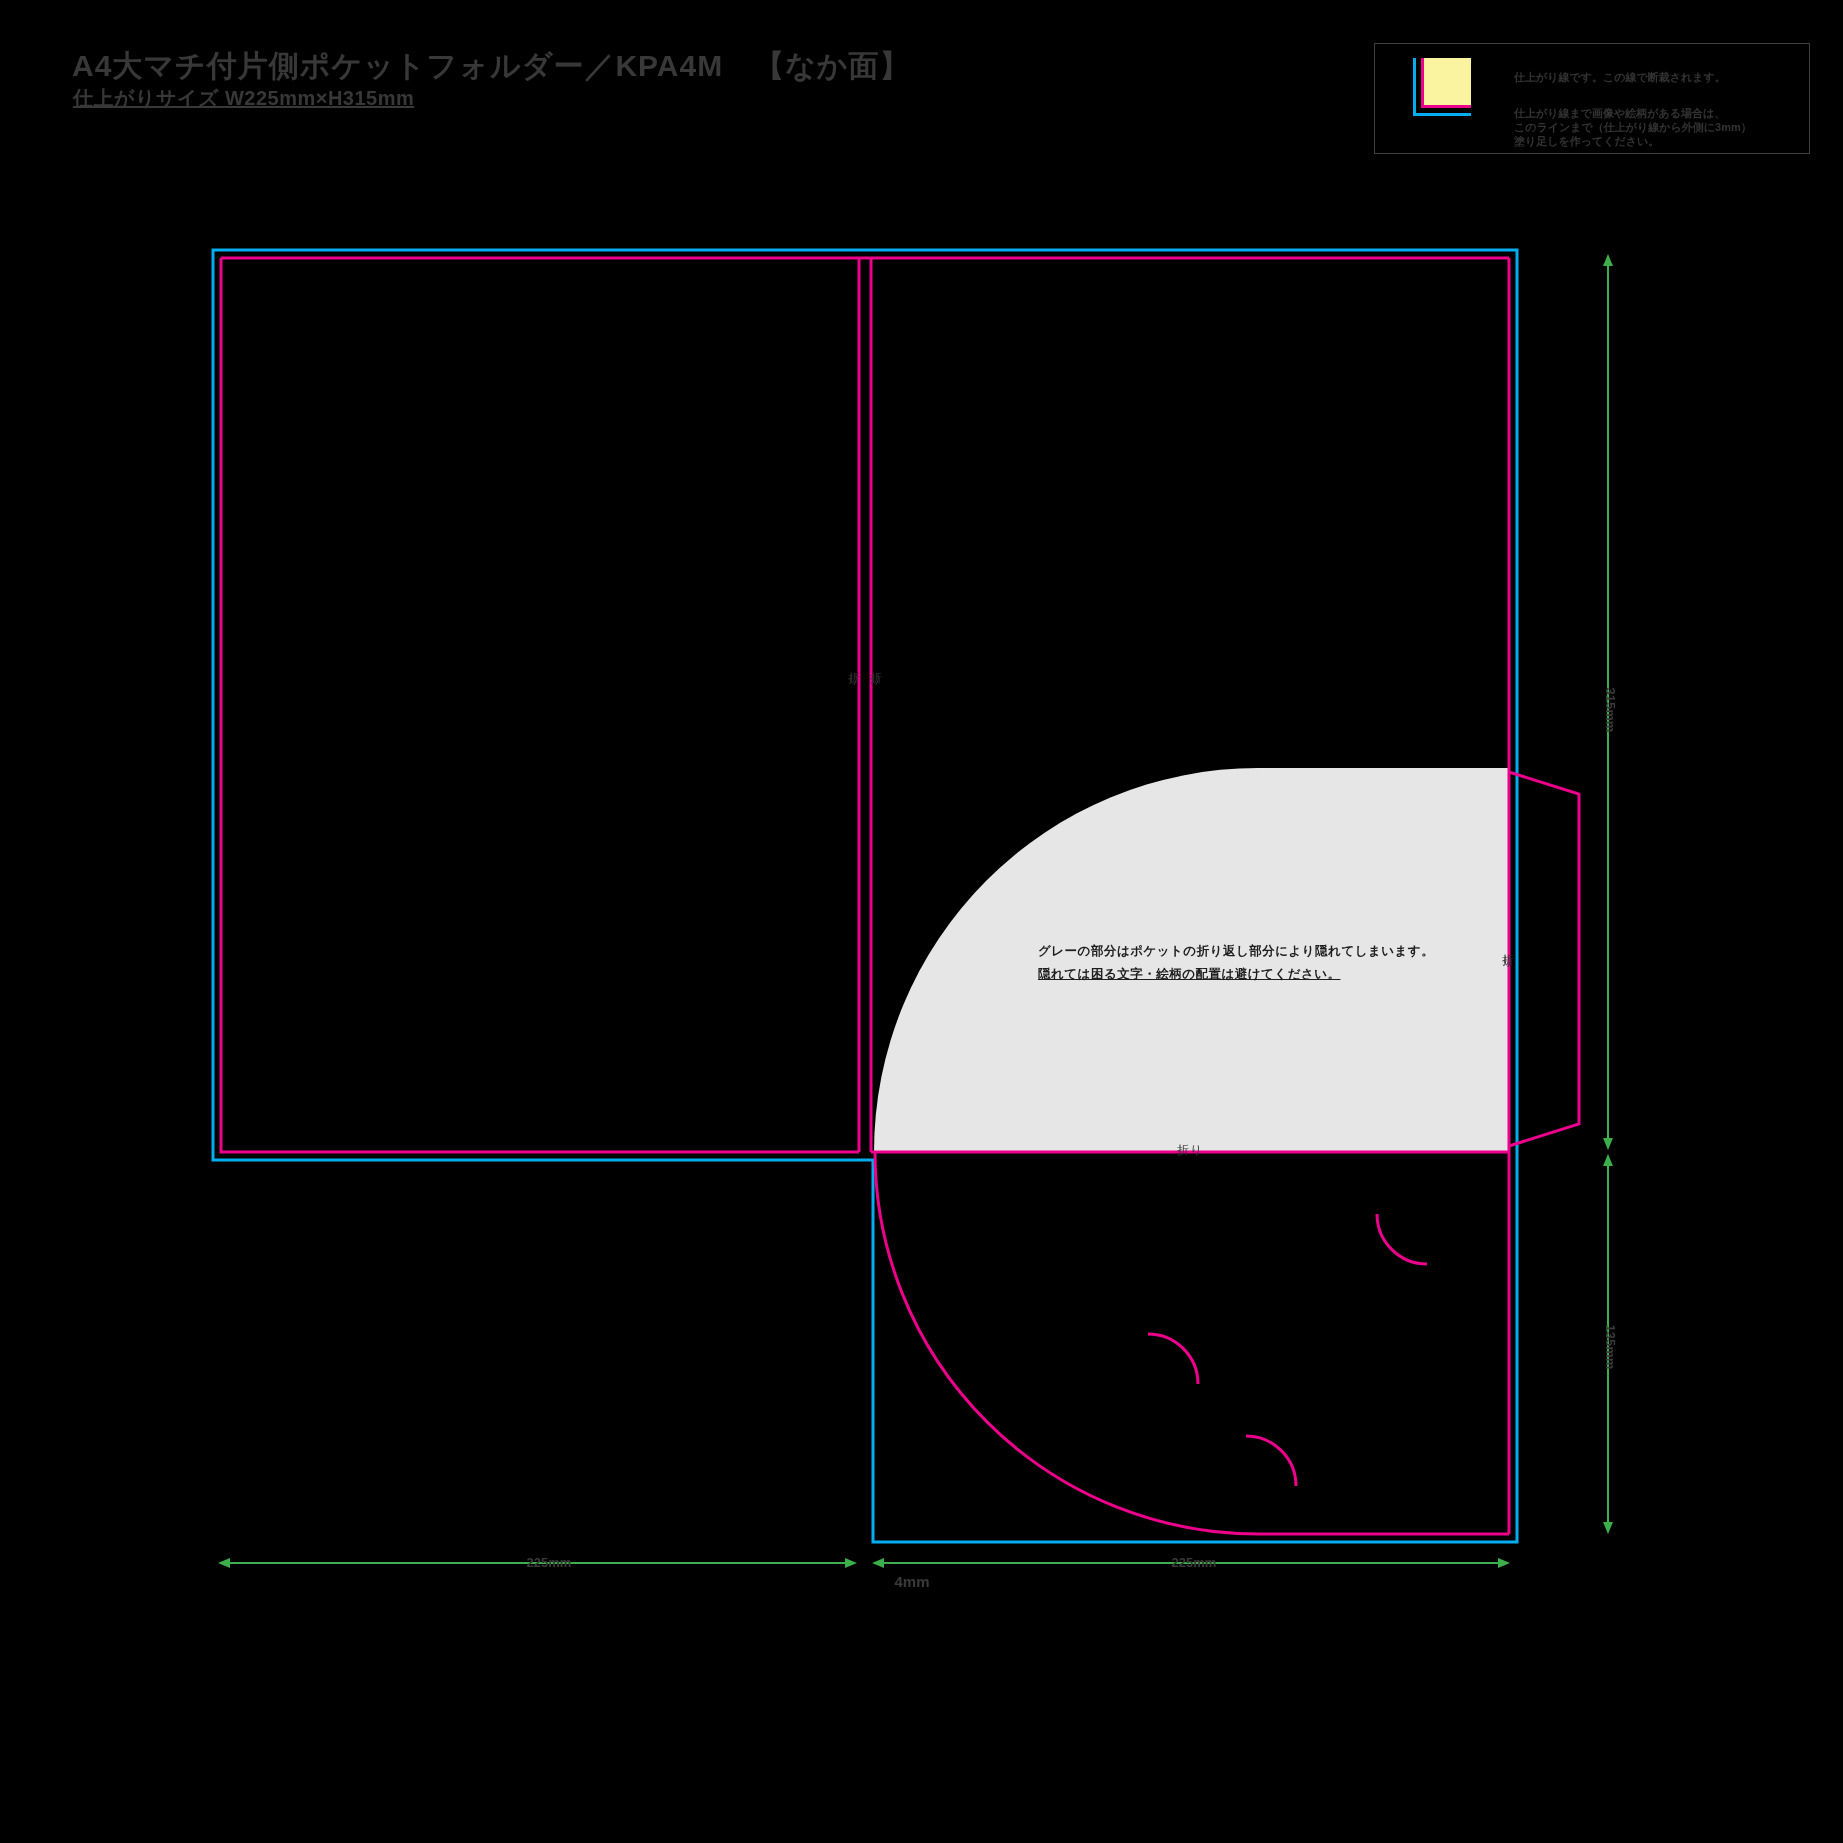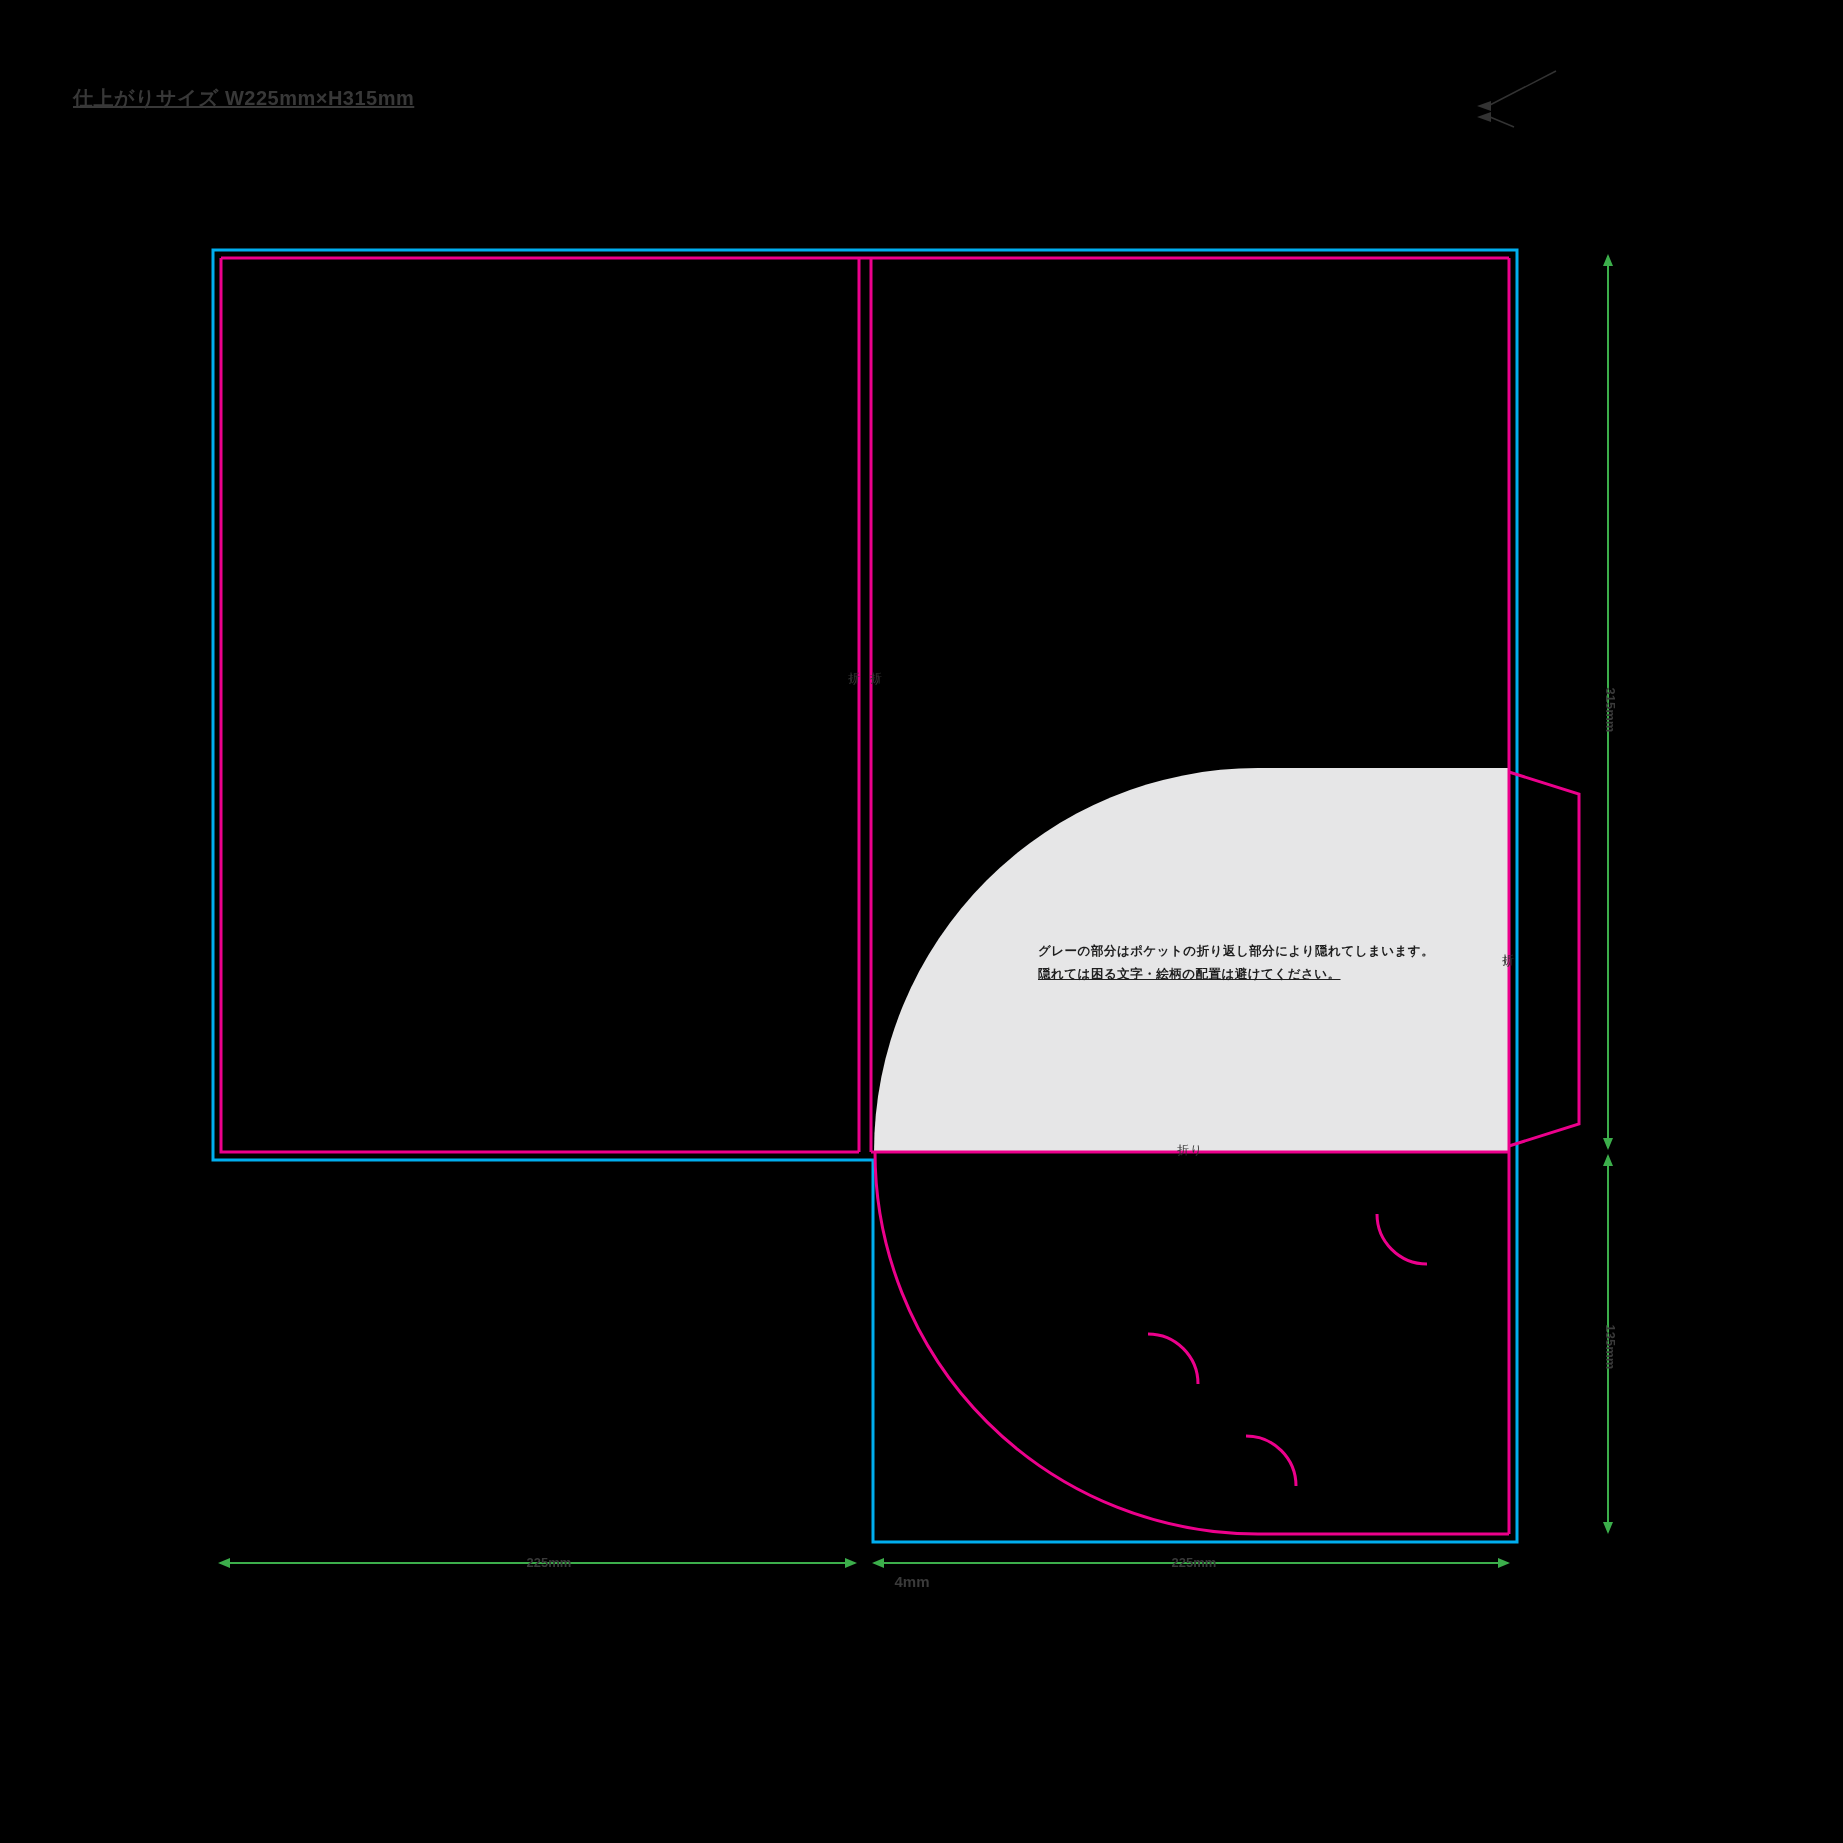--- a/index.html
+++ b/index.html
@@ -71,32 +71,46 @@
     </g>
 
     <g>
       <line x1="1490" y1="105" x2="1556" y2="71" stroke="#333" stroke-width="1.5"></line>
       <line x1="1490" y1="117" x2="1514" y2="127" stroke="#333" stroke-width="1.5"></line>
       <polygon points="1477,106 1491,101 1491,111" fill="#333"></polygon>
       <polygon points="1477,117 1491,112 1491,122" fill="#333"></polygon>
     </g>
   </svg>
 
+  <div class="abs page-title">A4大マチ付片側ポケットフォルダー／KPA4M　【なか面】</div>
   <div class="abs page-subtitle">仕上がりサイズ W225mm×H315mm</div>
 
   <div class="abs gray-note">
     <span style="display:block;">グレーの部分はポケットの折り返し部分により隠れてしまいます。</span>
     <span style="display:block;text-decoration:underline;">隠れては困る文字・絵柄の配置は避けてください。</span>
   </div>
 
   <div class="abs fold-v" style="left:845px;top:662px;">折り</div>
   <div class="abs fold-v" style="left:867px;top:662px;">折り</div>
   <div class="abs fold-v" style="left:1499px;top:944px;">折り</div>
   <div class="abs fold-h" style="left:1177px;top:1142px;">折り</div>
 
   <div class="abs dim center" style="left:540px;top:1562px;">225mm</div>
   <div class="abs dim center" style="left:1185px;top:1562px;">225mm</div>
   <div class="abs dim center small" style="left:903px;top:1581px;">4mm</div>
   <div class="abs dim rot" style="left:1610px;top:710px;">315mm</div>
   <div class="abs dim rot" style="left:1610px;top:1347px;">135mm</div>
 
+  <div class="abs legend-box">
+    <div class="sw-yellow"></div>
+    <div class="sw-mag-v"></div>
+    <div class="sw-mag-h"></div>
+    <div class="sw-cyan-v"></div>
+    <div class="sw-cyan-h"></div>
+    <div class="legend-note1">仕上がり線です。この線で断裁されます。</div>
+    <div class="legend-note2">
+      <span>仕上がり線まで画像や絵柄がある場合は、</span>
+      <span>このラインまで（仕上がり線から外側に3mm）</span>
+      <span>塗り足しを作ってください。</span>
+    </div>
+  </div>
 
 </div>
 
 </body></html>

